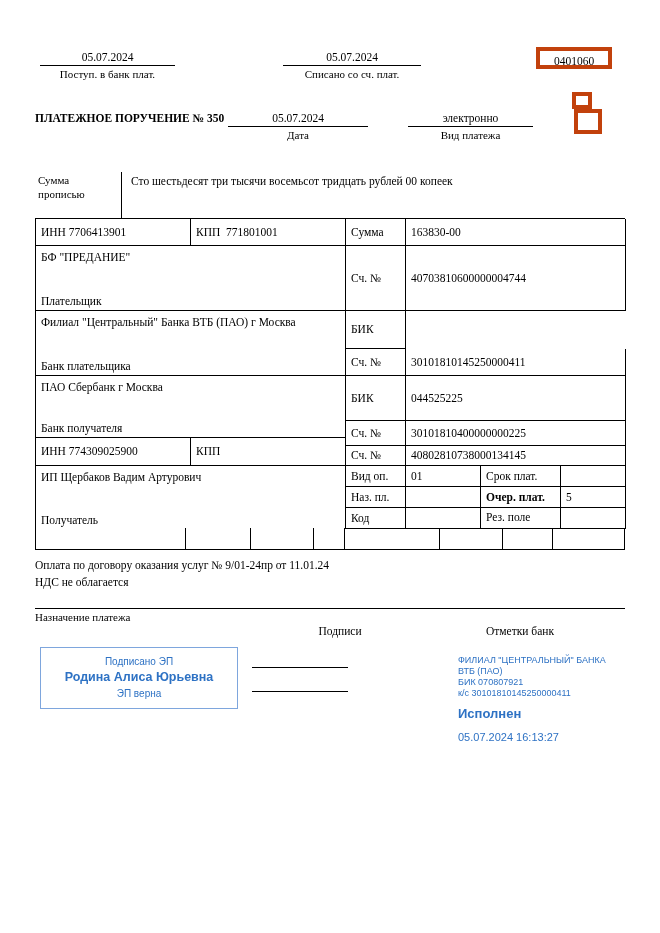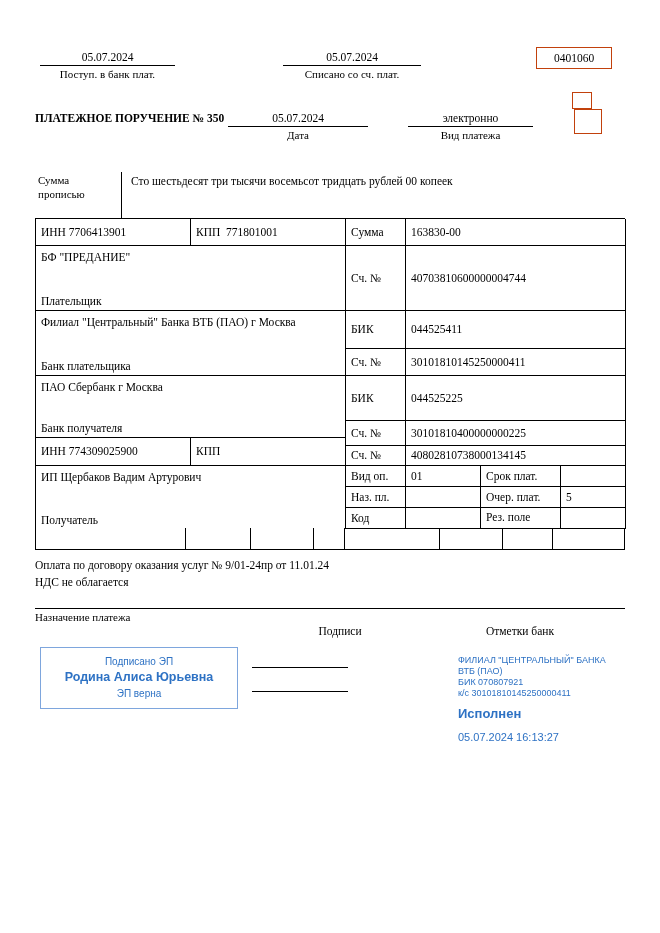--- a/index.html
+++ b/index.html
@@ -2,21 +2,21 @@
 <html><head>
 <meta charset="utf-8">
 <style>
   * { margin:0; padding:0; box-sizing:border-box; }
   html, body { background:#ffffff; }
   body { font-family:"Liberation Serif", serif; color:#000; }
   .page { position:relative; width:660px; height:933px; background:#fff; overflow:hidden; font-size:11.5px; line-height:1.25; }
   .abs { position:absolute; }
   .ctr { text-align:center; }
   .uline { border-bottom:1px solid #000; padding-bottom:1px; }
-  .bbox { border:1px solid #c2410c; }
+  .bbox { border:4px solid #c2410c; }
   .bold { font-weight:bold; }
   .small { font-size:11px; }
   .pre { white-space:pre; }
 
   
   .tbl { position:absolute; left:35px; top:218px; width:590px; display:flex; border-top:1px solid #000; border-left:1px solid #000; }
   .tcell { border-right:1px solid #000; border-bottom:1px solid #000; }
   .lrow { display:flex; }
   .pad { padding:2px 5px; }
   .vc { display:flex; align-items:center; }
@@ -114,21 +114,20 @@
       <div class="lrow">
         <div class="tcell vc pad" style="width:60px; height:27px;">Сумма</div>
         <div class="tcell vc pad" style="width:220px; height:27px;">163830-00</div>
       </div>
       <div class="lrow">
         <div class="tcell vc pad" style="width:60px; height:65px;">Сч. №</div>
         <div class="tcell vc pad" style="width:220px; height:65px;">40703810600000004744</div>
       </div>
       <div class="lrow">
         <div class="tcell vc pad" style="width:60px; height:38px;">БИК</div>
-        <div class="tcell vc pad" style="width:220px; height:38px;">044525411</div>
       </div>
       <div class="lrow">
         <div class="tcell vc pad" style="width:60px; height:27px;">Сч. №</div>
         <div class="tcell vc pad" style="width:220px; height:27px;">30101810145250000411</div>
       </div>
       <div class="lrow">
         <div class="tcell vc pad" style="width:60px; height:45px;">БИК</div>
         <div class="tcell vc pad" style="width:220px; height:45px;">044525225</div>
       </div>
       <div class="lrow">
@@ -141,21 +140,21 @@
       </div>
       <div class="lrow">
         <div class="tcell vc pad" style="width:60px; height:21px;">Вид оп.</div>
         <div class="tcell vc pad" style="width:75px; height:21px;">01</div>
         <div class="tcell vc pad" style="width:80px; height:21px;">Срок плат.</div>
         <div class="tcell vc pad" style="width:65px; height:21px;"></div>
       </div>
       <div class="lrow">
         <div class="tcell vc pad" style="width:60px; height:21px;">Наз. пл.</div>
         <div class="tcell vc pad" style="width:75px; height:21px;"></div>
-        <div class="tcell vc pad" style="width:80px; height:21px;">Очер. плат.</div>
+        <div class="tcell vc pad" style="width:80px; height:21px;font-weight:bold;">Очер. плат.</div>
         <div class="tcell vc pad" style="width:65px; height:21px;">5</div>
       </div>
       <div class="lrow">
         <div class="tcell vc pad" style="width:60px; height:21px;">Код</div>
         <div class="tcell vc pad" style="width:75px; height:21px;"></div>
         <div class="tcell pad" style="width:80px; height:21px;">Рез. поле</div>
         <div class="tcell pad" style="width:65px; height:21px;"></div>
       </div>
     </div>
   </div>

